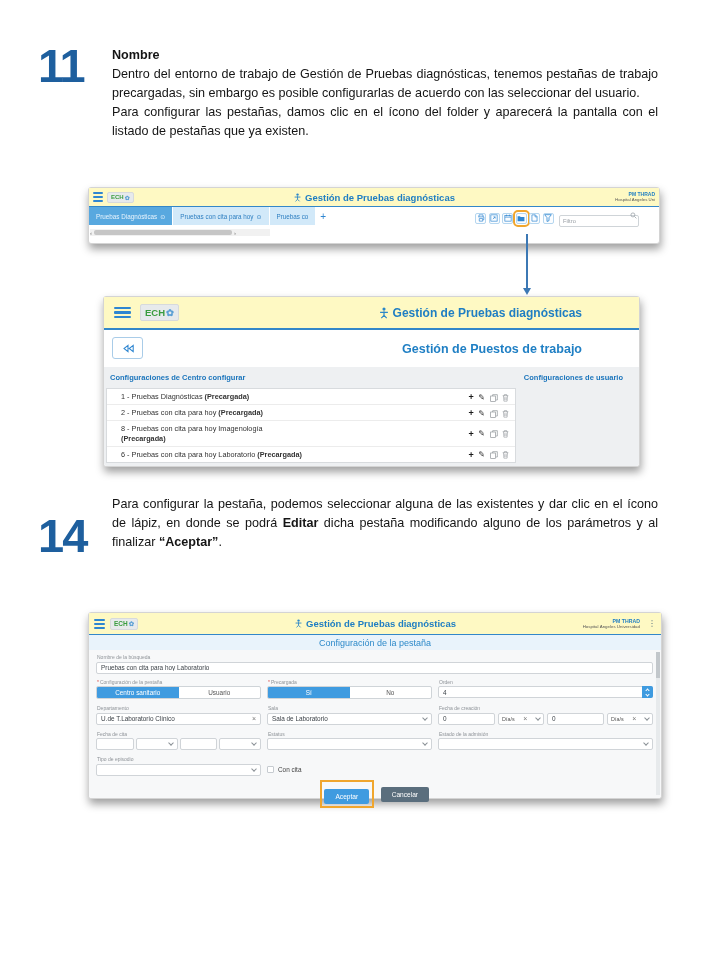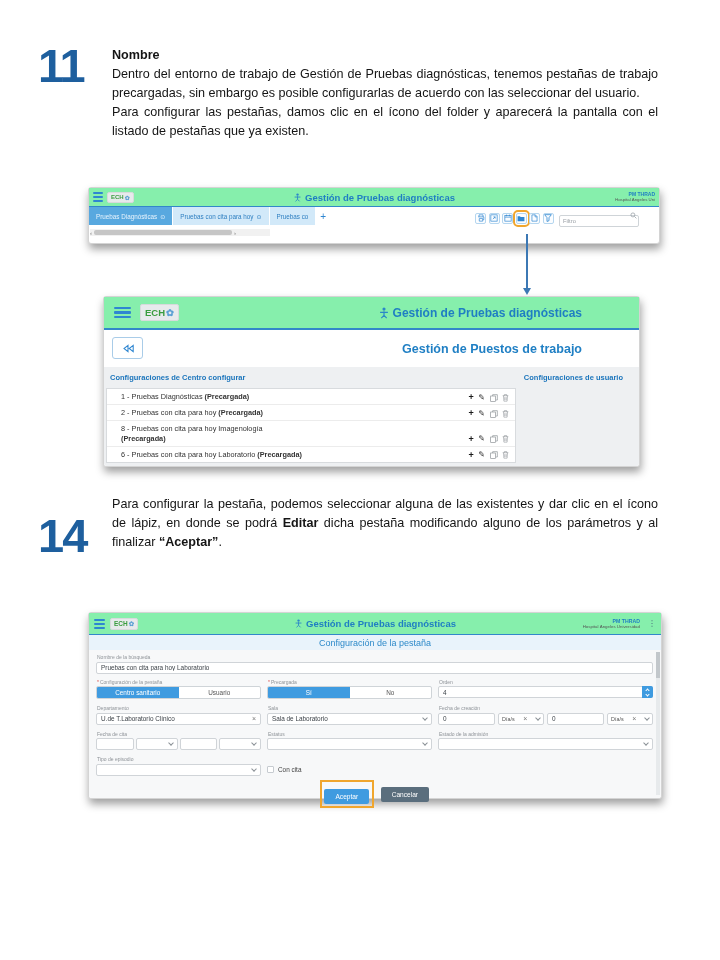--- a/index.html
+++ b/index.html
@@ -10,21 +10,21 @@
   .step-num { position: absolute; left: 38px; color: #1e5f9e; font-size: 47px;
     font-weight: bold; line-height: 1; letter-spacing: -2px; }
   .step-body { position: absolute; left: 112px; width: 546px; font-size: 12.6px;
     color: #151515; line-height: 1.5; text-align: justify; }
   .step-body .hd { font-weight: bold; text-align: left; }
   .b { font-weight: bold; }
 
   
   .shot { position: absolute; background: #fff; border: 1px solid #d4d4d4;
     border-radius: 3px; box-shadow: 1px 5px 9px rgba(0,0,0,.38); }
-  .hdr { position: relative; display: flex; align-items: center; background: #86efac; }
+  .hdr { position: relative; display: flex; align-items: center; background: #fef9c3; }
   .burger { display: inline-flex; flex-direction: column; gap: 2px; }
   .burger i { display: block; height: 2px; background: #2e86d1; border-radius: 1px; }
   .chip { background: #e7eaec; border: 1px solid #d7dadc; border-radius: 2px;
     display: inline-flex; align-items: center; gap: 1px; padding: 1px 3px;
     color: #3a9c3f; font-weight: bold; }
   .chip .fl { color: #5a9fd4; }
   .apptitle { position: absolute; left: 50%; transform: translateX(-50%);
     display: flex; align-items: center; gap: 3px; color: #1f7ec3; font-weight: bold; white-space: nowrap; }
   .userblk { margin-left: auto; text-align: right; line-height: 1.25; white-space: nowrap; overflow: hidden; }
   .userblk .u { color: #1f7ec3; font-weight: bold; }
@@ -77,21 +77,21 @@
   .backbtn { position: absolute; left: 8px; top: 40px; width: 31px; height: 22px;
     border: 1px solid #a9cce8; border-radius: 3px; background: #fff;
     display: flex; align-items: center; justify-content: center; }
   .subtitle { position: absolute; right: 57px; top: 45px; color: #1f7fc4; font-weight: bold; font-size: 12.5px; }
   .graysec { position: absolute; left: 0; right: 0; top: 70px; bottom: 0; background: #eef0f2;
     border-radius: 0 0 3px 3px; }
   .colhdrs { position: absolute; left: 6px; right: 16px; top: 76px; display: flex;
     justify-content: space-between; color: #1b75bc; font-weight: bold; font-size: 7.5px; }
   .listpanel { position: absolute; left: 2px; top: 91px; width: 410px; background: #fff;
     border: 1px solid #d8dbde; }
-  .lrow { display: flex; justify-content: space-between; align-items: flex-end;
+  .lrow { display: flex; justify-content: space-between; align-items: center;
     padding: 3px 6px 2px 14px; border-bottom: 1px solid #ececec; font-size: 7.3px; color: #333; }
   .lrow:last-child { border-bottom: none; }
   .lrow .txt { width: 300px; line-height: 1.35; }
   .lrow.wrap .txt .b { display: block; }
   .acts { display: flex; align-items: center; gap: 4.5px; padding-top: 1px; }
   .acts .plus { font-weight: bold; font-size: 9px; color: #1a1a1a; line-height: 1; }
   .acts .pen { font-size: 8px; color: #3c3c3c; line-height: 1; }
 
   
   #shot3 { left: 88px; top: 612px; width: 574px; height: 187px; }

